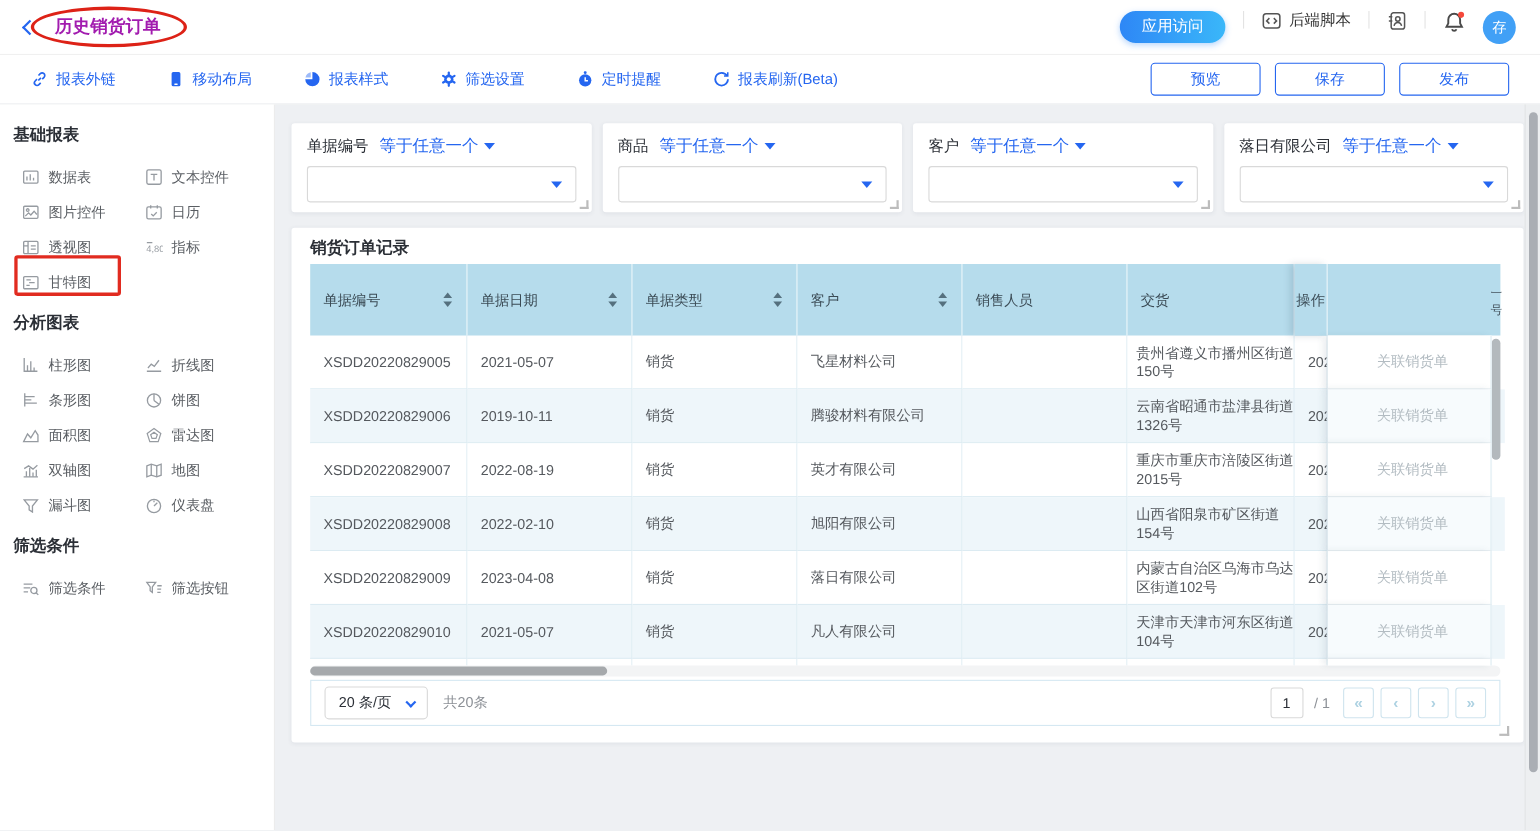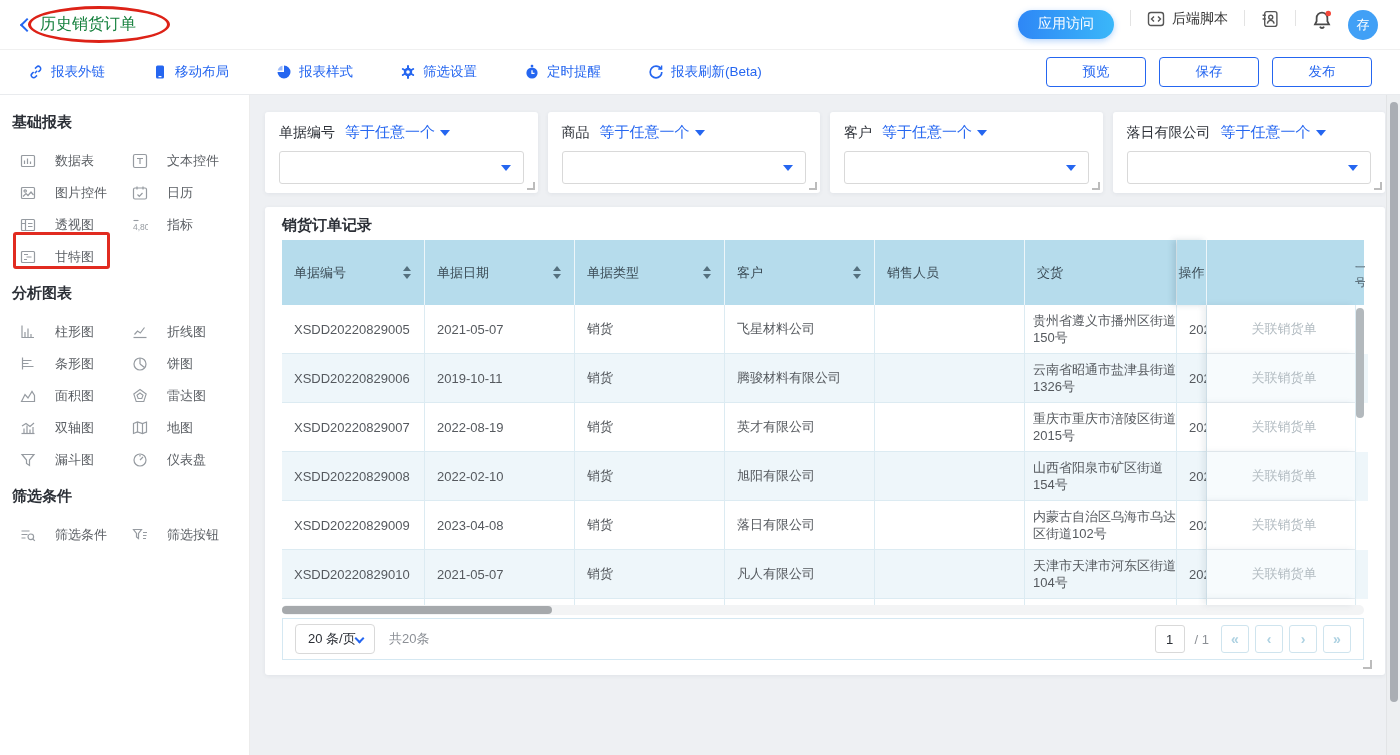--- a/index.html
+++ b/index.html
@@ -2,39 +2,39 @@
 <html><head>
 <meta charset="utf-8">
 <style>
   * { margin:0; padding:0; box-sizing:border-box; }
   body { font-family:"Liberation Sans", sans-serif; background:#eef0f3; }
   .screen { position:relative; width:1400px; height:755px; overflow:hidden; background:#eef0f3; }
 
   
   .hdr { position:absolute; left:0; top:0; width:1400px; height:50px; background:#fff; border-bottom:1px solid #f0f0f0; display:flex; align-items:center; }
   .back { width:10px; height:10px; border-left:2.5px solid #2566f0; border-bottom:2.5px solid #2566f0; transform:rotate(45deg); margin-left:22px; cursor:pointer; }
-  .ttl { font-size:16px; color:#15803d; margin-left:8px; font-weight:400; }
+  .ttl { font-size:16px; color:#a21caf; margin-left:18px; font-weight:700; }
   .hdr-right { margin-left:auto; display:flex; align-items:flex-start; gap:16px; padding-right:22px; }
   .pill { height:29px; padding:0 20px; border-radius:15px; background:linear-gradient(90deg,#2e87f6,#3ab7f9); color:#fff; font-size:14px; display:flex; align-items:center; box-shadow:0 2px 6px rgba(47,134,246,.35); cursor:pointer; }
   .vdiv { width:1px; height:16px; background:#e3e3e3; }
   .hitem { display:flex; align-items:center; gap:7px; font-size:14px; color:#333; cursor:pointer; }
   .avatar { width:30px; height:30px; border-radius:50%; background:#41a0f6; color:#fff; font-size:13px; display:flex; align-items:center; justify-content:center; cursor:pointer; }
   .bellwrap { position:relative; }
 
   
   .tbar { position:absolute; left:0; top:50px; width:1400px; height:45px; background:#fff; border-bottom:1px solid #e9ebee; display:flex; align-items:center; padding:0 28px; }
   .titem { display:flex; align-items:center; gap:7px; color:#2566f0; font-size:13.5px; margin-right:47px; cursor:pointer; }
   .tbar-right { margin-left:auto; display:flex; gap:13px; }
   .obtn { width:100px; height:30px; border:1px solid #2566f0; border-radius:4px; background:#fff; color:#2566f0; font-size:13.5px; display:flex; align-items:center; justify-content:center; cursor:pointer; }
 
   
   .side { position:absolute; left:0; top:95px; width:250px; height:660px; background:#fff; border-right:1px solid #ececec; padding:18px 12px 0 12px; }
   .sec-title { font-size:15px; font-weight:bold; color:#2b2f36; margin-bottom:13px; }
   .sec-grid { display:grid; grid-template-columns:112px 1fr; margin-bottom:11px; }
-  .sitem { height:32px; display:flex; align-items:center; gap:19px; padding-left:8px; font-size:13px; color:#5a5e63; cursor:pointer; }
+  .sitem { height:32px; display:flex; align-items:center; gap:8px; padding-left:8px; font-size:13px; color:#5a5e63; cursor:pointer; }
   .sitem svg { flex:none; }
 
   
   .content { position:absolute; left:250px; top:95px; width:1150px; height:660px; }
   .filters { position:absolute; left:15px; top:17px; width:1120px; display:flex; gap:10px; }
   .fcard { position:relative; flex:1; height:81px; background:#fff; border-radius:3px; box-shadow:0 1px 4px rgba(40,60,90,.07); padding:11px 14px; }
   .frow { display:flex; align-items:center; gap:10px; }
   .flabel { font-size:14px; color:#2b2f36; }
   .fop { font-size:15px; color:#2566f0; display:flex; align-items:center; gap:5px; cursor:pointer; }
   .caret { width:0; height:0; border-left:5px solid transparent; border-right:5px solid transparent; border-top:6px solid #2566f0; }
@@ -68,21 +68,21 @@
   .z0 .td { background:#fff; }
   .oplink { color:#b3bcc2; font-size:13px; cursor:pointer; }
   .tr.partial { height:6px; }
   .partial .td { border-bottom:none; background:#fff; }
   .vthumb { position:absolute; right:0; top:68px; width:8px; height:110px; background:#b3b9bd; border-radius:4px; cursor:pointer; }
 
   .hscroll { position:absolute; left:17px; top:398px; width:1082px; height:10px; background:#f3f4f5; border-radius:5px; }
   .hthumb { position:absolute; left:0; top:1px; width:270px; height:8px; background:#a6a9ac; border-radius:4px; cursor:pointer; }
 
   .pager { position:absolute; left:17px; top:411px; width:1082px; height:42px; border:1px solid #d5e8f2; display:flex; align-items:center; padding:0 12px; background:#fff; }
-  .psize { position:relative; width:80px; height:30px; border:1px solid #d9d9d9; border-radius:4px; font-size:13px; color:#2b2f36; display:flex; align-items:center; padding-left:12px; cursor:pointer; }
+  .psize { position:relative; width:94px; height:30px; border:1px solid #d9d9d9; border-radius:4px; font-size:13px; color:#2b2f36; display:flex; align-items:center; padding-left:12px; cursor:pointer; }
   .chev { position:absolute; right:11px; top:10px; width:7px; height:7px; border-left:2px solid #2566f0; border-bottom:2px solid #2566f0; transform:rotate(-45deg); }
   .ptotal { margin-left:14px; font-size:13px; color:#8c9096; }
   .pright { margin-left:auto; display:flex; align-items:center; gap:6px; }
   .pinput { width:30px; height:28px; border:1px solid #d9d9d9; border-radius:3px; text-align:center; font-size:13px; color:#2b2f36; font-family:"Liberation Sans", sans-serif; }
   .pslash { font-size:13px; color:#8c9096; margin:0 6px 0 4px; }
   .pbtn { width:28px; height:28px; border:1px solid #cfe4ee; border-radius:3px; background:#fff; color:#aed2e2; font-size:14px; font-weight:bold; display:flex; align-items:center; justify-content:center; cursor:pointer; }
   .card-bracket { position:absolute; right:13px; bottom:6px; width:9px; height:9px; border-right:2px solid #bcbcbc; border-bottom:2px solid #bcbcbc; }
 
   
   .pgscroll { position:absolute; right:0; top:0; width:14px; height:660px; background:#edeff1; border-left:1px solid #e2e4e6; }

